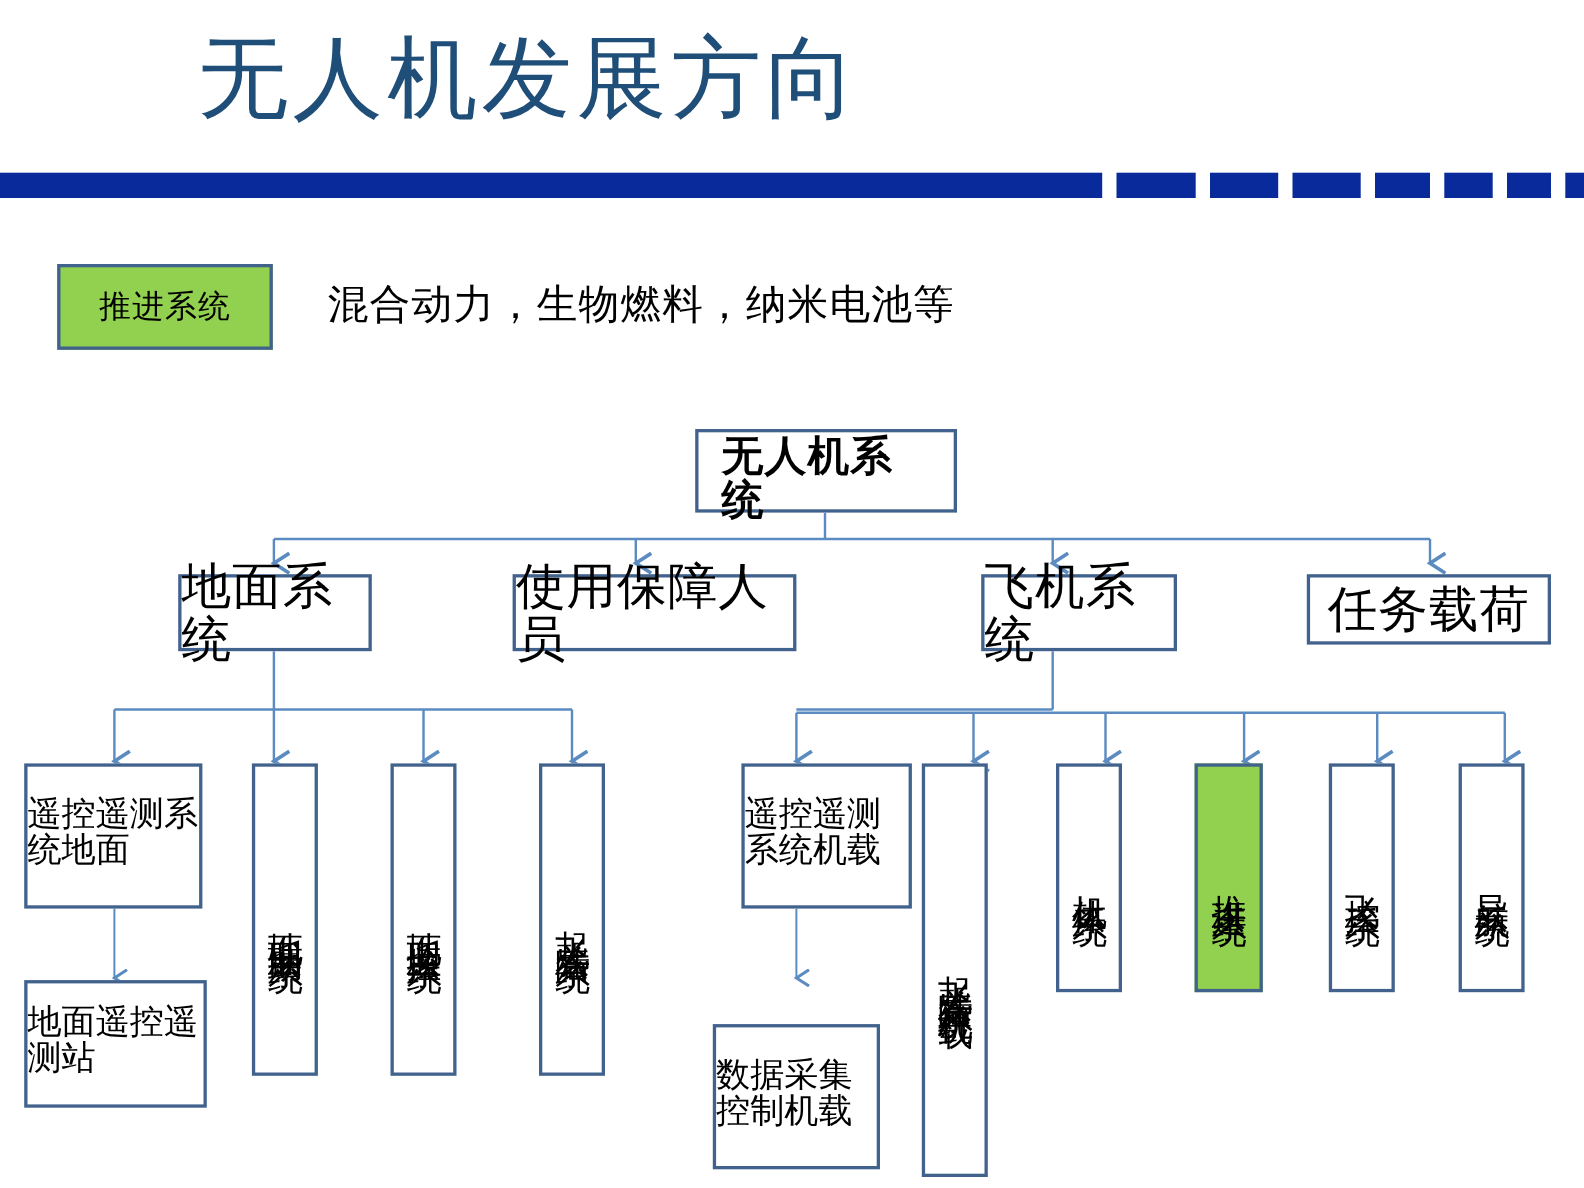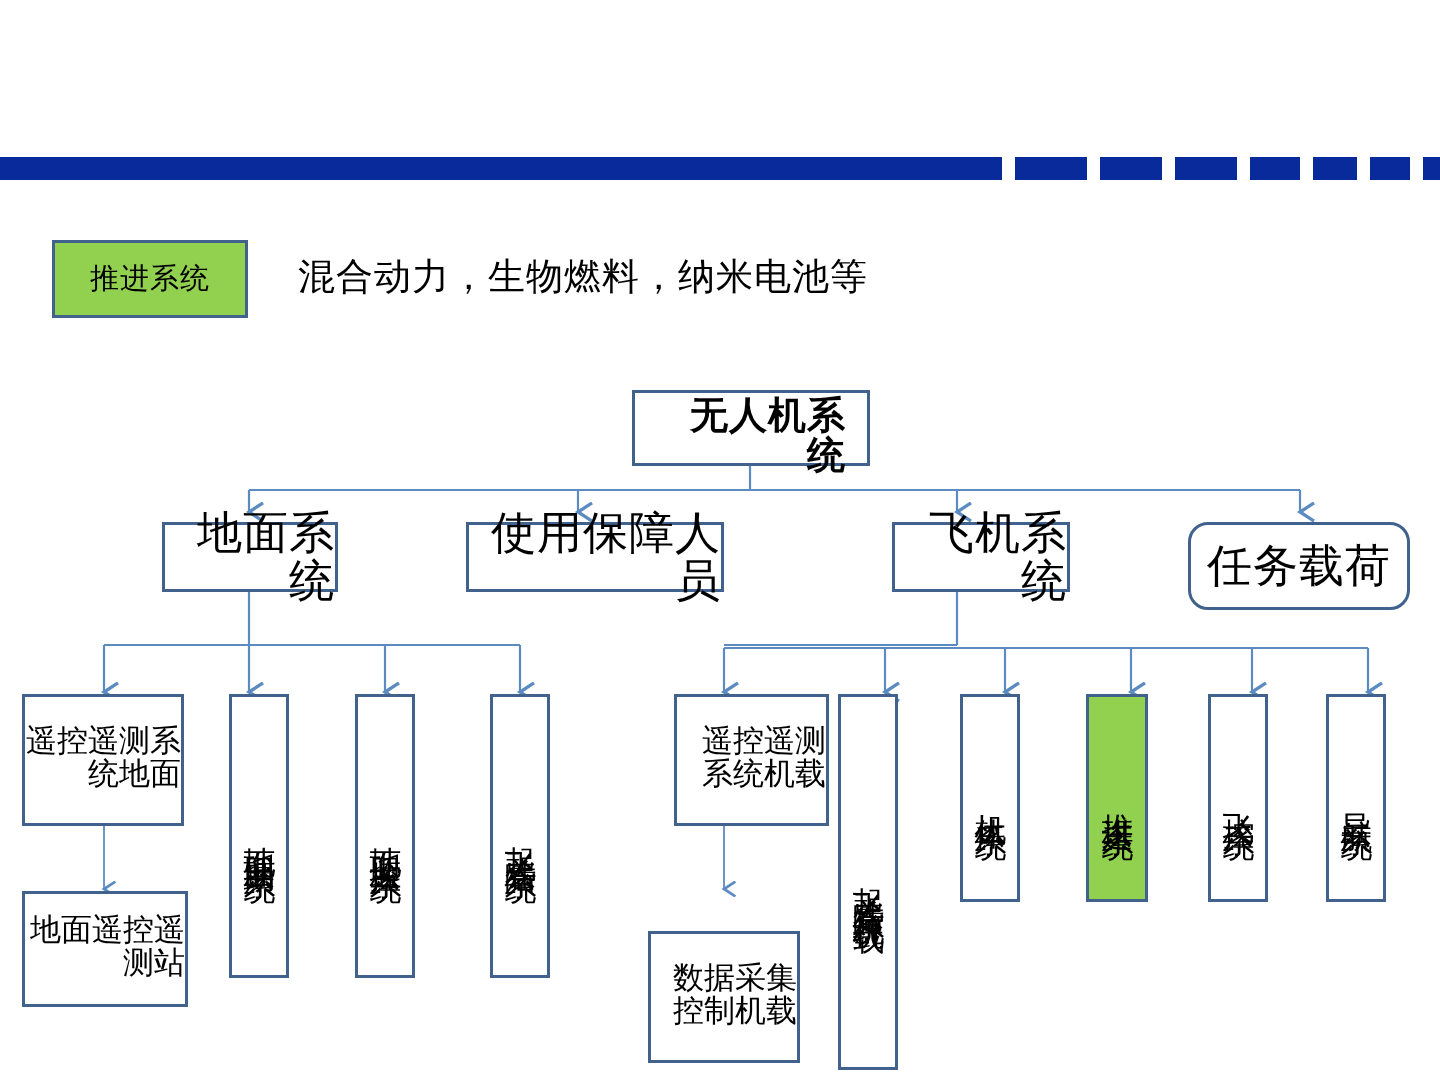--- a/index.html
+++ b/index.html
@@ -94,21 +94,21 @@
   #diagram svg { display: block; }
 
   .node {
     position: absolute;
     box-sizing: border-box;
     background: #FFFFFF;
     border: 3px solid #41628D;
     display: flex;
     align-items: center;
     justify-content: center;
-    text-align: right;
+    text-align: left;
     color: #000;
     line-height: 1.06;
   }
   .node.green { background: #92D050; }
   .node.root {
     font-weight: bold;
     font-size: 38px;
     letter-spacing: 1px;
     border-width: 3px;
     align-items: flex-start;
@@ -143,20 +143,21 @@
     writing-mode: vertical-rl;
     text-orientation: upright;
   }
 </style>
 </head>
 <body>
 
 <div id="header">
 
 
+  <div id="slide-title">无人机发展方向</div>
 
   <div id="rule-solid"></div>
   <div id="rule-dashes">
       <i style="left: 0px; width: 72px; background: rgb(8, 42, 155);"></i>
       <i style="left: 85px; width: 72px; background: rgb(8, 42, 155);"></i>
       <i style="left: 170px; width: 62px; background: rgb(8, 42, 155);"></i>
       <i style="left: 245px; width: 62px; background: rgb(8, 42, 155);"></i>
       <i style="left: 320px; width: 50px; background: rgb(8, 42, 155);"></i>
       <i style="left: 383px; width: 44px; background: rgb(8, 42, 155);"></i>
       <i style="left: 440px; width: 40px; background: rgb(8, 42, 155);"></i>
@@ -215,21 +216,21 @@
 
 <div class="node lvl2" style="left:162px; top:522px; width:176px; height:70px;">
   <span class="txt">地面系统</span>
 </div>
 <div class="node lvl2" style="left:450px; top:522px; width:258px; height:70px;margin-left:16px;">
   <span class="txt">使用保障人员</span>
 </div>
 <div class="node lvl2" style="left:892px; top:522px; width:178px; height:70px;">
   <span class="txt">飞机系统</span>
 </div>
-<div class="node lvl2" style="left:1188px; top:522px; width:222px; height:88px;border-radius:20px;">
+<div class="node lvl2" style="left:1188px; top:522px; width:222px; height:64px;">
   <span class="txt">任务载荷</span>
 </div>
 
 <div class="node horiz" style="left:22px; top:694px; width:162px; height:132px;">
   <span class="txt">遥控遥测系统地面</span>
 </div>
 <div class="node vert" style="left:229px; top:694px; width:60px; height:284px;">
   <span class="txt">地面辅助系统</span>
 </div>
 <div class="node vert" style="left:355px; top:694px; width:60px; height:284px;">

